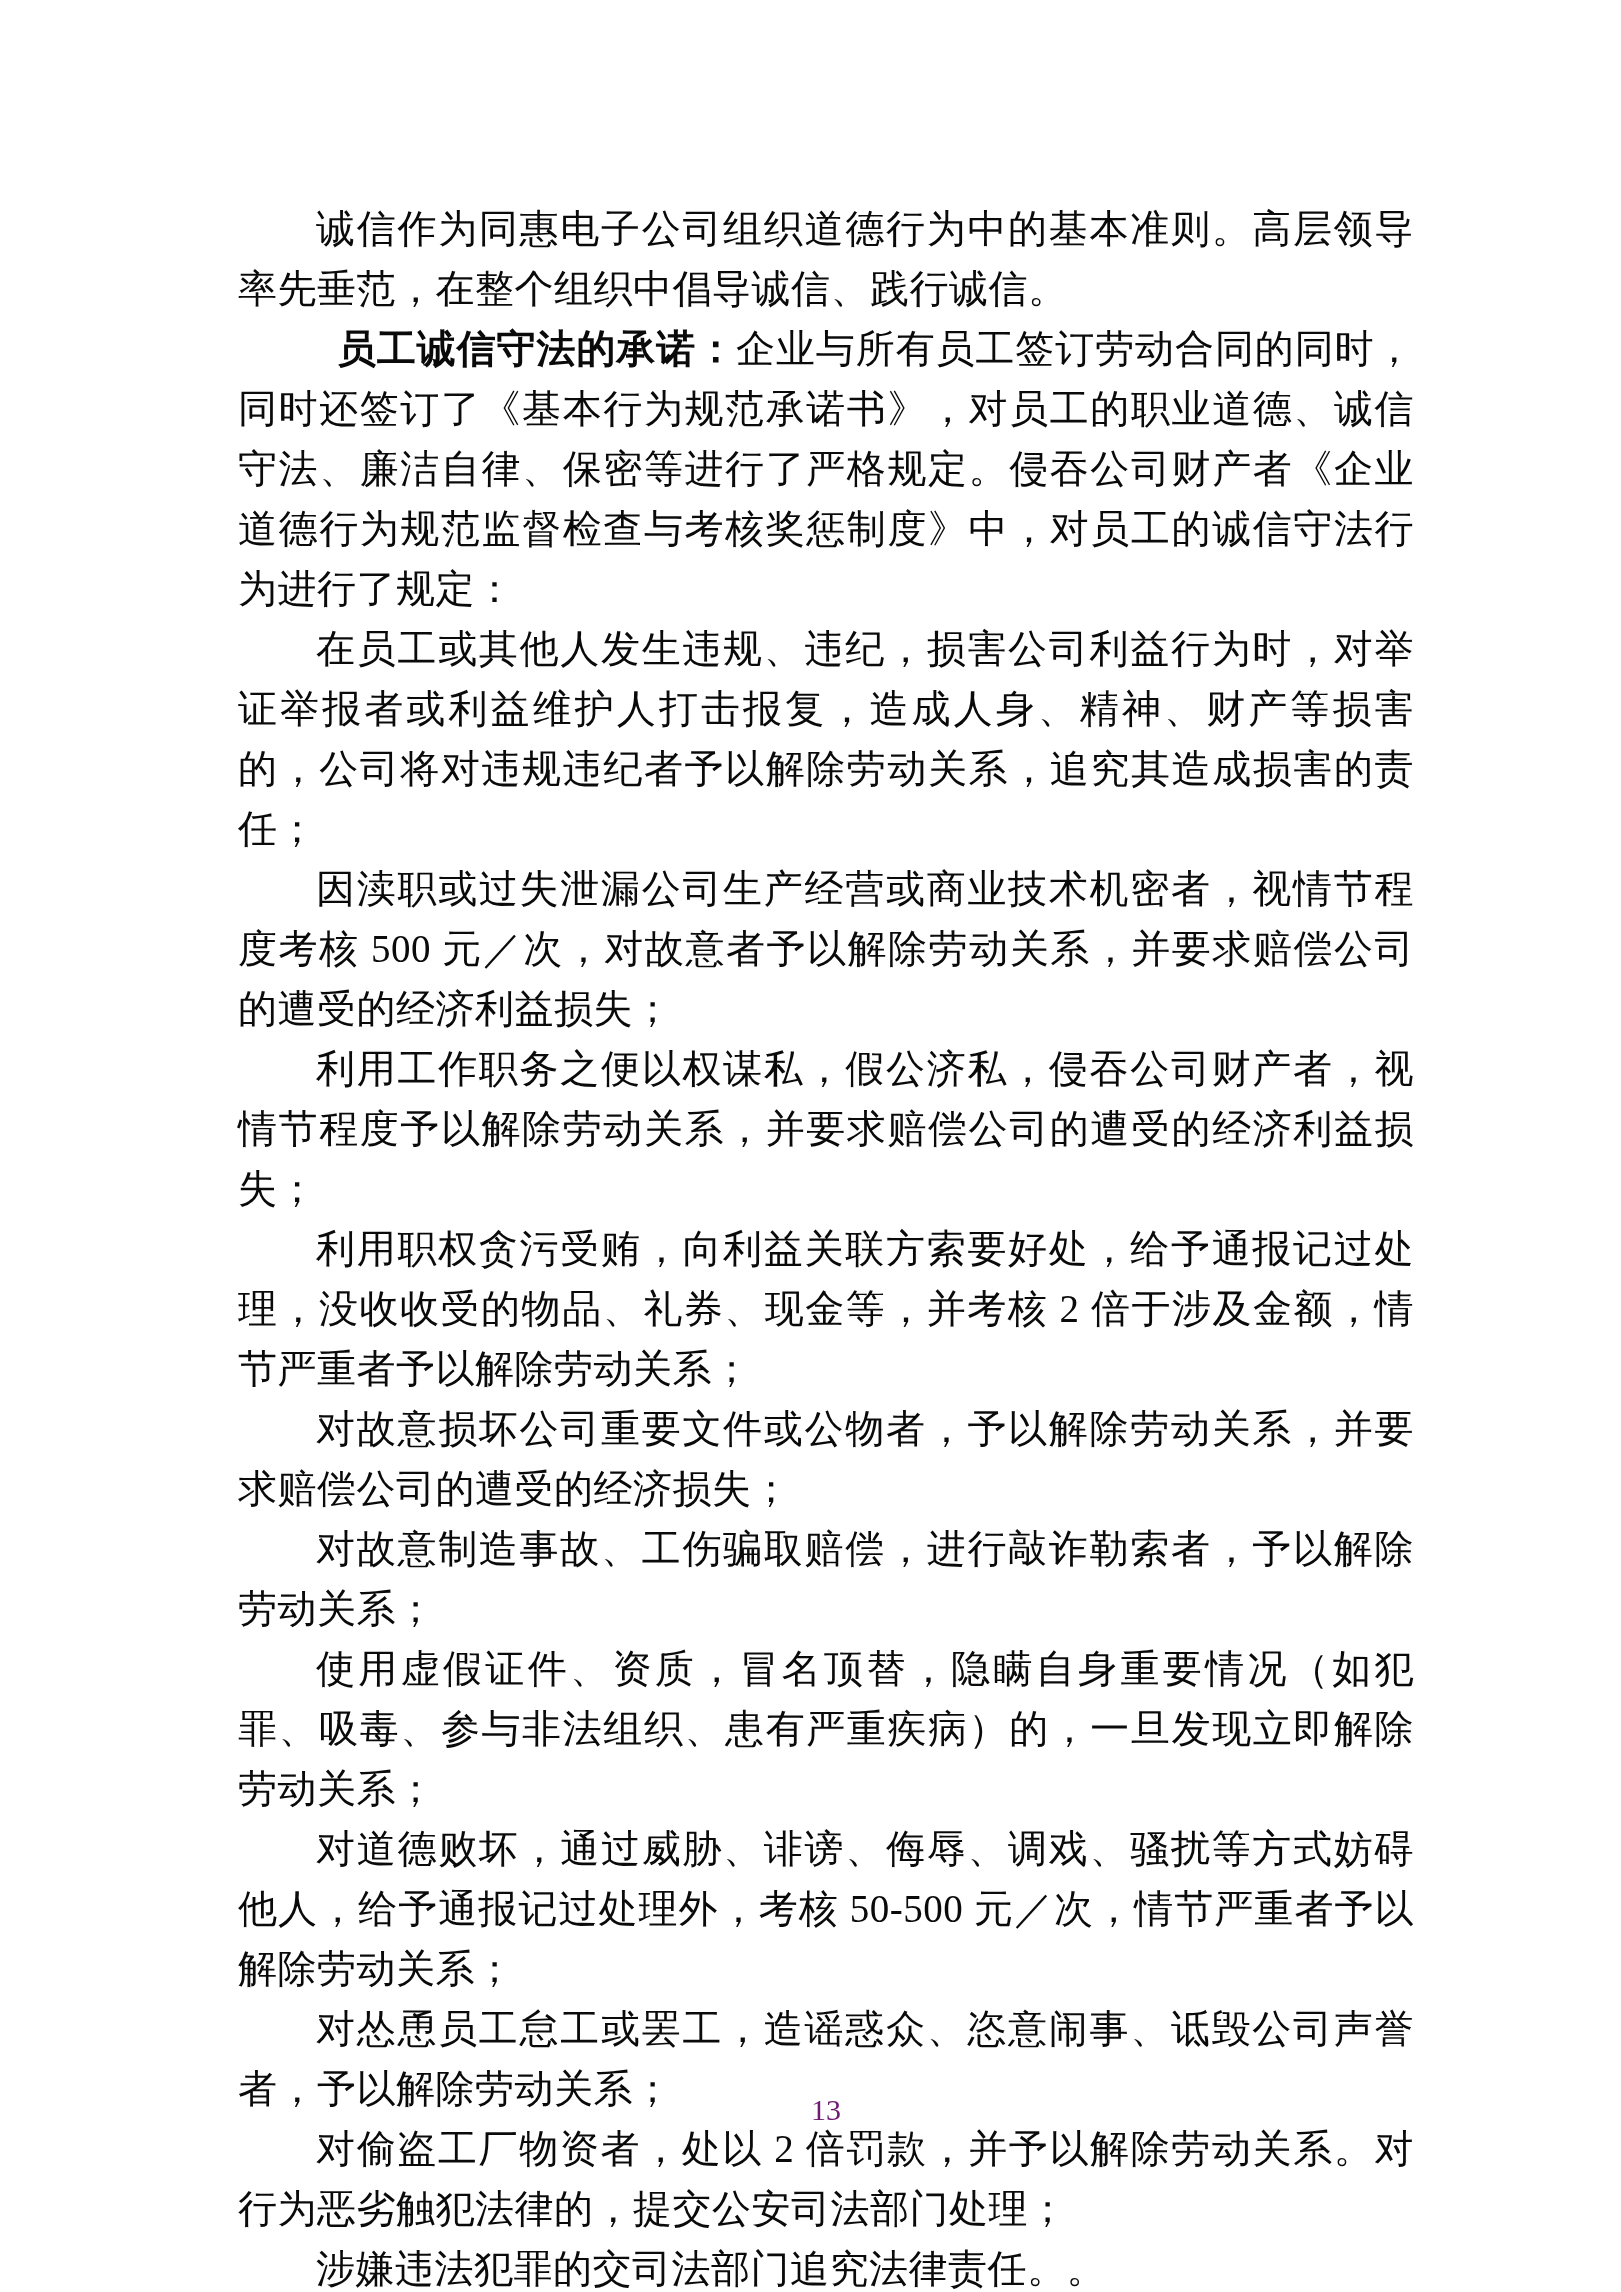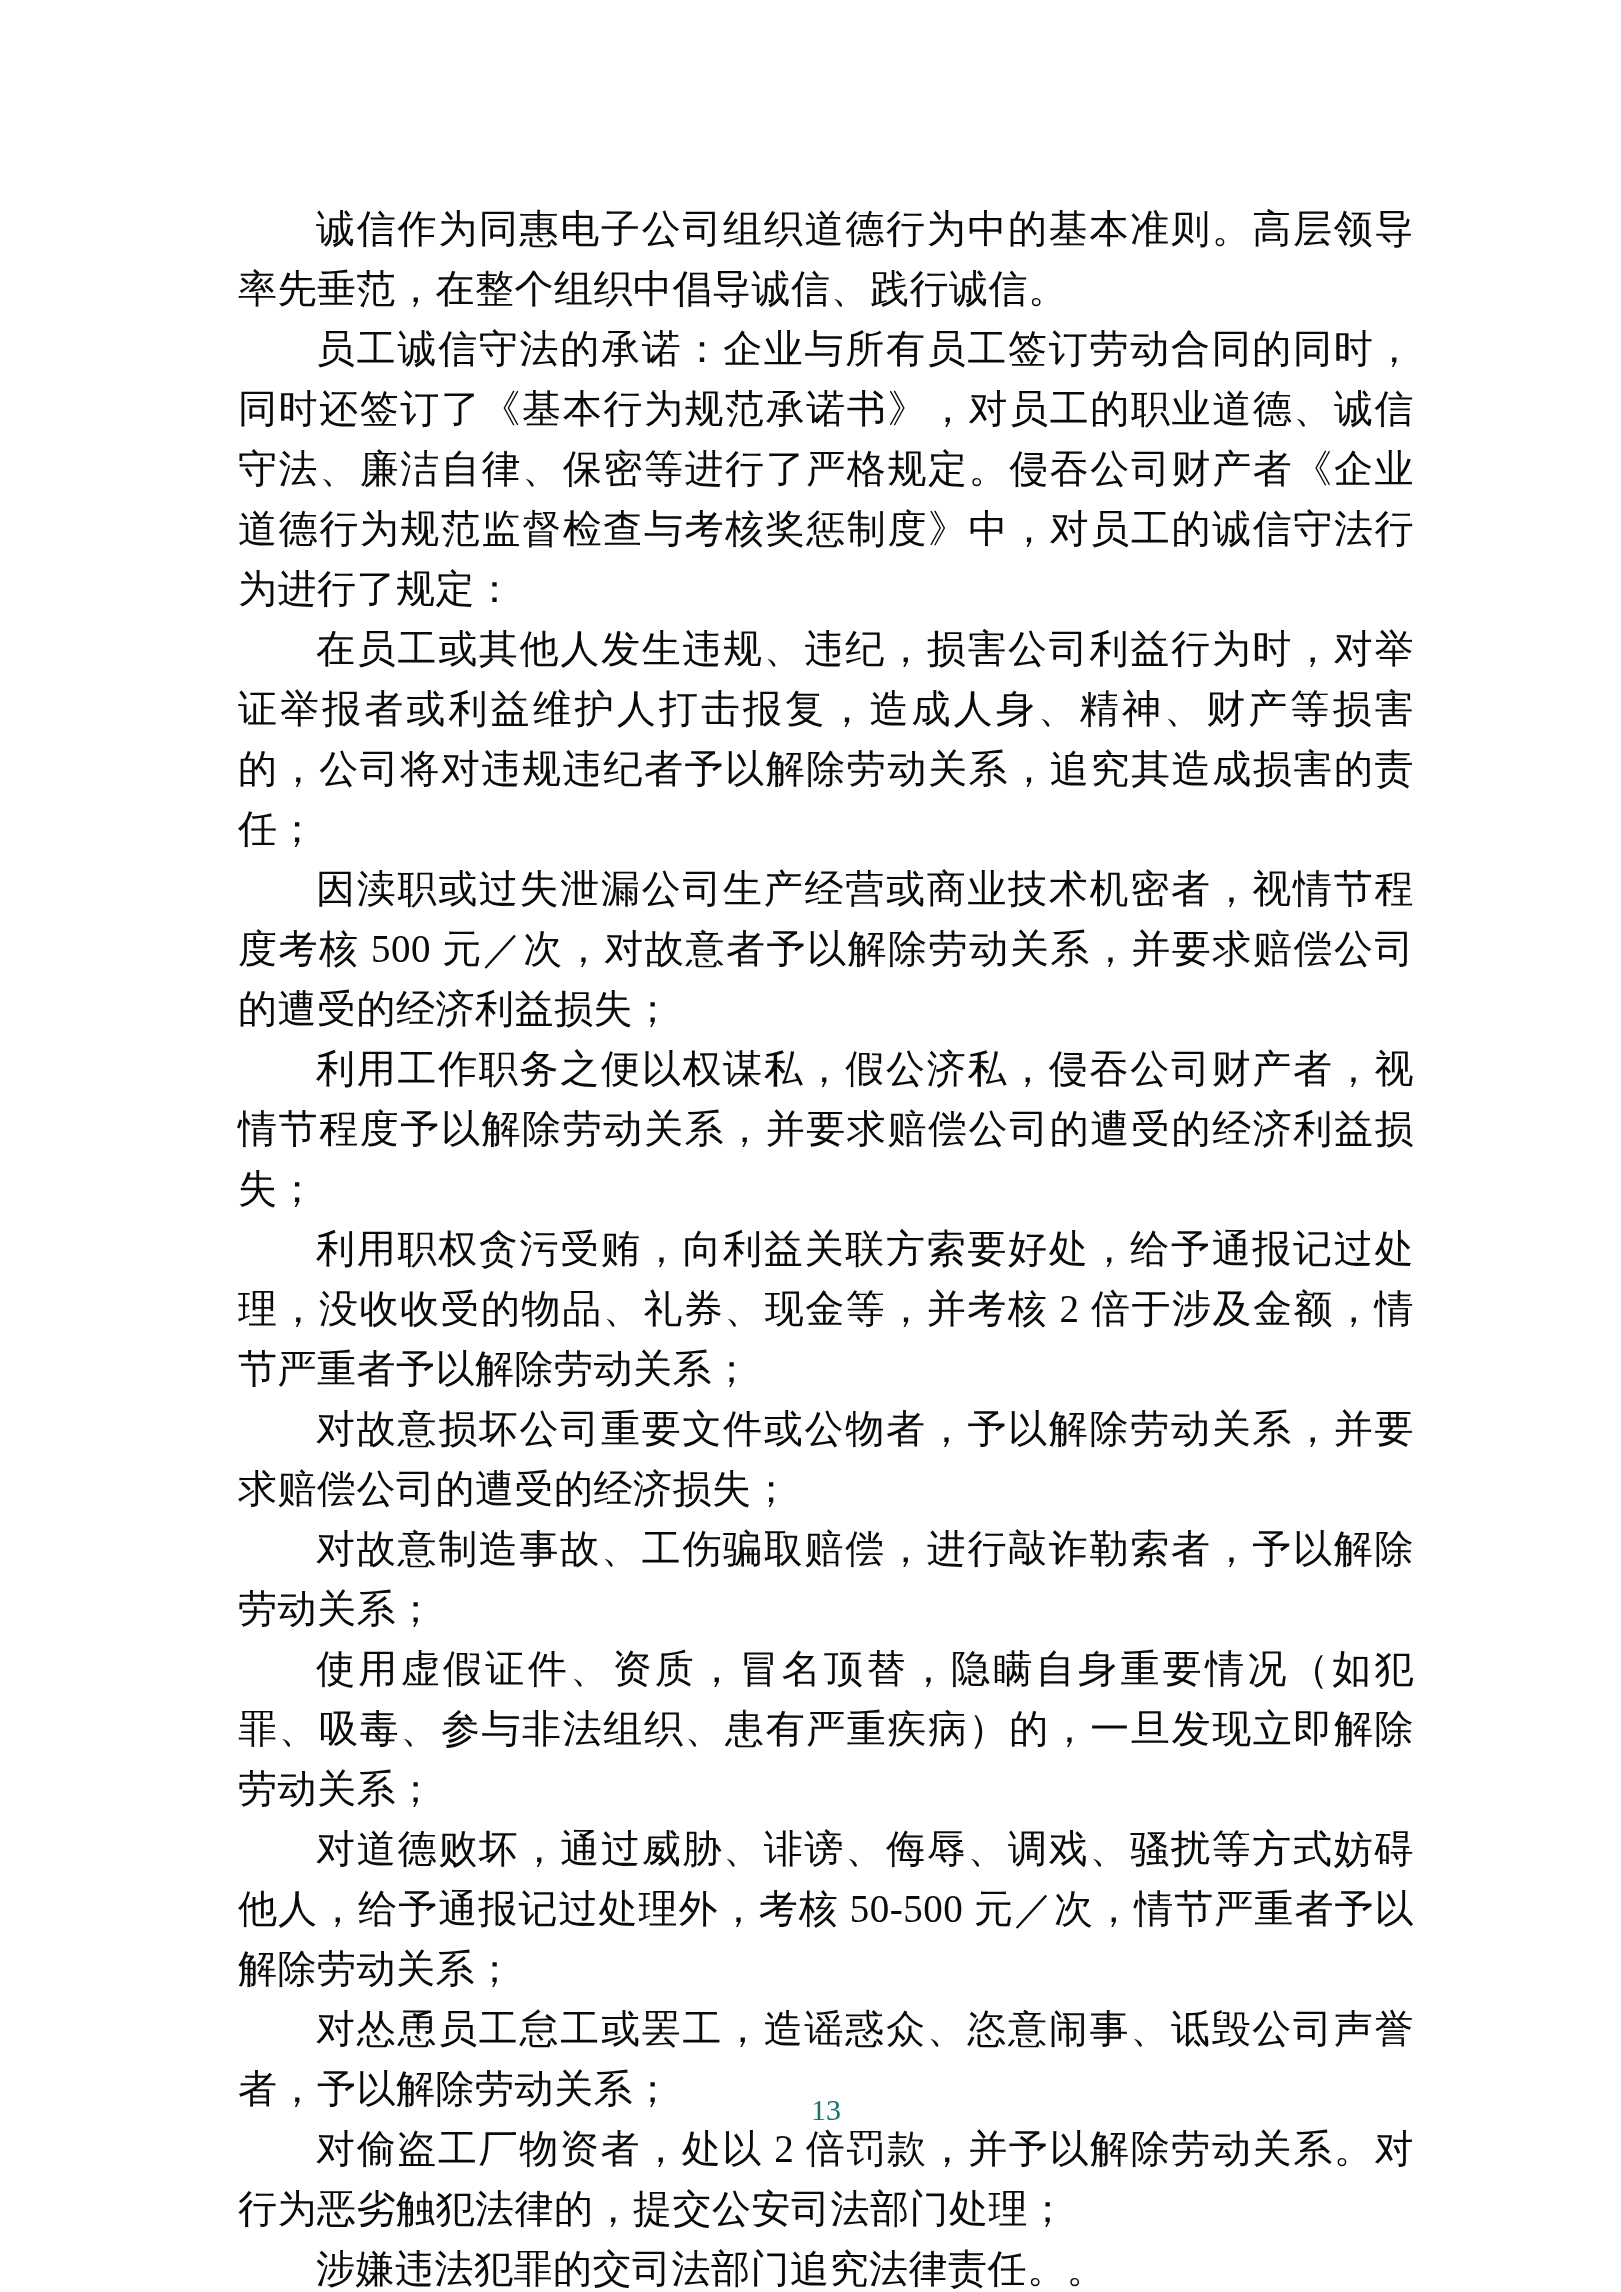--- a/index.html
+++ b/index.html
@@ -25,31 +25,32 @@
     line-height: 60px;
     text-align: justify;
     letter-spacing: 0.5px;
   }
   .text-body p {
     margin: 0;
     padding: 0;
     text-indent: 2em;
   }
   .text-body b {
-    font-weight: normal;
+    font-weight: bold;
+    margin-left: 21px;
   }
   .page-number {
     position: absolute;
     left: 238px;
     top: 2089px;
     width: 1176px;
     text-align: center;
     font-size: 30px;
     line-height: 41px;
-    color: #0f766e;
+    color: #701a75;
   }
 </style>
 </head>
 <body>
 
 <div class="page">
   <div class="text-body" id="text-body">
       <p><span>诚信作为同惠电子公司组织道德行为中的基本准则。高层领导率先垂范，在整个组织中倡导诚信、践行诚信。</span></p>
       <p><b>员工诚信守法的承诺：</b><span>企业与所有员工签订劳动合同的同时，同时还签订了《基本行为规范承诺书》，对员工的职业道德、诚信守法、廉洁自律、保密等进行了严格规定。侵吞公司财产者《企业道德行为规范监督检查与考核奖惩制度》中，对员工的诚信守法行为进行了规定：</span></p>
       <p><span>在员工或其他人发生违规、违纪，损害公司利益行为时，对举证举报者或利益维护人打击报复，造成人身、精神、财产等损害的，公司将对违规违纪者予以解除劳动关系，追究其造成损害的责任；</span></p>

